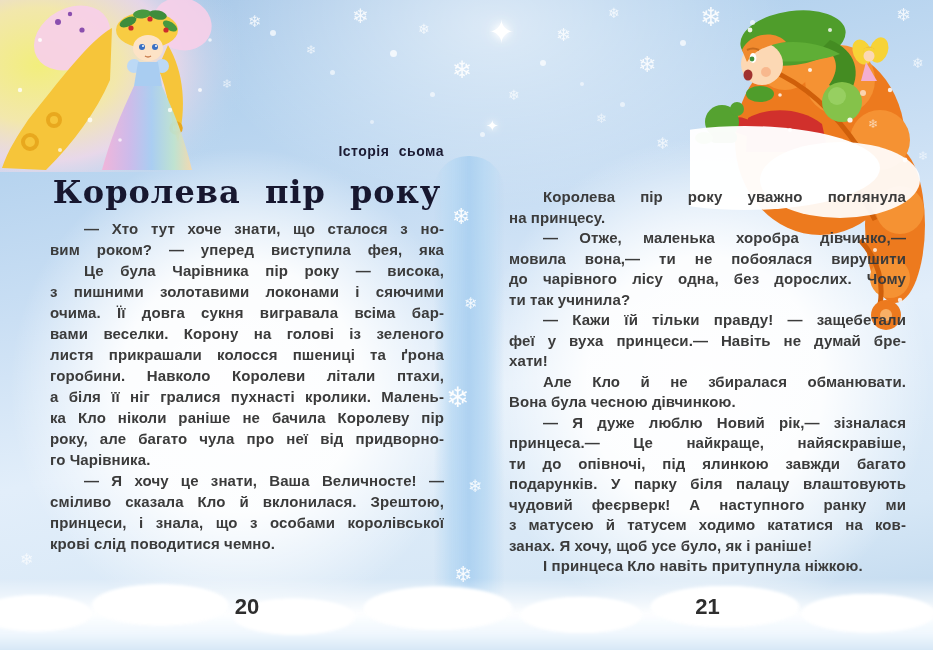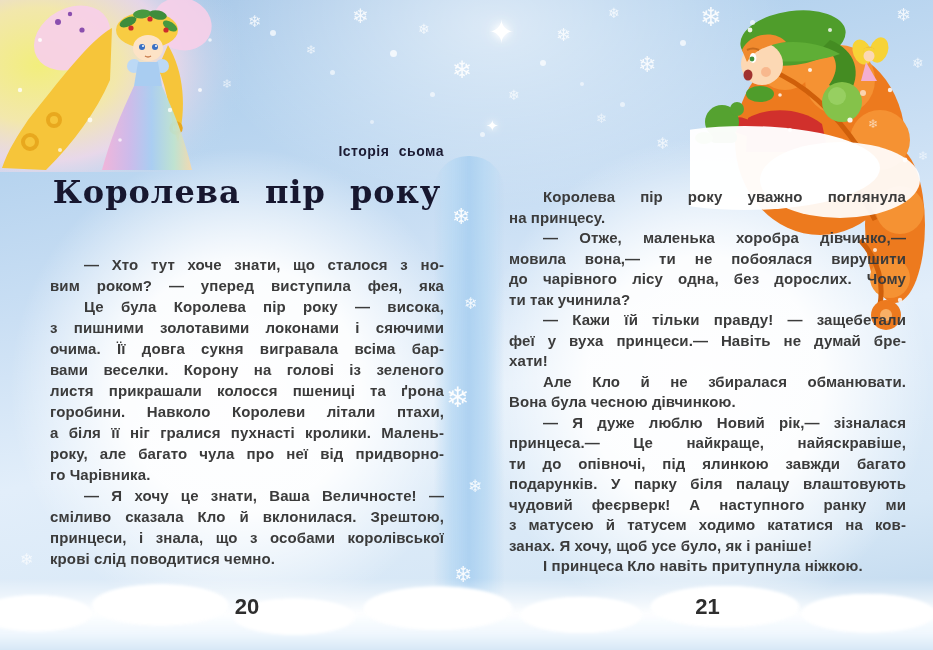--- a/index.html
+++ b/index.html
@@ -39,21 +39,21 @@
   .illu{position:absolute;z-index:2;pointer-events:none;}
   .illu-fairy{left:0;top:0;}
   .illu-girl{left:690px;top:0;}
   
   .chapter-label{position:absolute;z-index:7;left:50px;top:143px;width:394px;text-align:right;
     font-size:14px;font-weight:bold;color:#1b1b33;letter-spacing:.5px;word-spacing:5px;}
   .book-title{position:absolute;z-index:7;left:50px;top:173px;width:394px;text-align:center;
     font-family:"DejaVu Serif",serif;font-size:32px;font-weight:bold;color:#17172f;
     letter-spacing:1px;word-spacing:12px;}
   .page-col{position:absolute;z-index:7;font-size:15px;font-weight:bold;color:#3b3b3b;letter-spacing:.1px;}
-  .col-left{left:50px;top:218px;width:394px;line-height:21px;margin-top:36px;}
+  .col-left{left:50px;top:218px;width:394px;line-height:21px;}
   .col-right{left:509px;top:187px;width:397px;line-height:20.5px;}
   .line{text-align:justify;text-align-last:justify;overflow:hidden;}
   .col-left .line{height:21px;}
   .col-right .line{height:20.5px;}
   .line.last{text-align-last:left;}
   .line.indent{text-indent:34px;}
   .pagenum{position:absolute;z-index:7;text-align:center;font-size:22px;font-weight:bold;color:#2e2e2e;}
   .pagenum-left{left:50px;top:594px;width:394px;}
   .pagenum-right{left:509px;top:594px;width:397px;}
 </style>
@@ -246,27 +246,28 @@
   </div>
 
   <div class="snow-bottom"></div>
 
   <div class="chapter-label">Історія сьома</div>
   <div class="book-title">Королева пір року</div>
 
   <div class="page-col col-left">
     <div class="line indent">— Хто тут хоче знати, що сталося з но-</div>
     <div class="line">вим роком? — уперед виступила фея, яка</div>
-    <div class="line indent">Це була Королева пір року — висока,</div>
+    <div class="line indent">Це була Чарівника пір року — висока,</div>
     <div class="line">з пишними золотавими локонами і сяючими</div>
     <div class="line">очима. Її довга сукня вигравала всіма бар-</div>
     <div class="line">вами веселки. Корону на голові із зеленого</div>
     <div class="line">листя прикрашали колосся пшениці та ґрона</div>
     <div class="line">горобини. Навколо Королеви літали птахи,</div>
     <div class="line">а біля її ніг гралися пухнасті кролики. Малень-</div>
+    <div class="line">ка Кло ніколи раніше не бачила Королеву пір</div>
     <div class="line">року, але багато чула про неї від придворно-</div>
     <div class="line last">го Чарівника.</div>
     <div class="line indent">— Я хочу це знати, Ваша Величносте! —</div>
     <div class="line">сміливо сказала Кло й вклонилася. Зрештою,</div>
     <div class="line">принцеси, і знала, що з особами королівської</div>
     <div class="line last">крові слід поводитися чемно.</div>
   </div>
   <div class="pagenum pagenum-left">20</div>
 
   <div class="page-col col-right">

